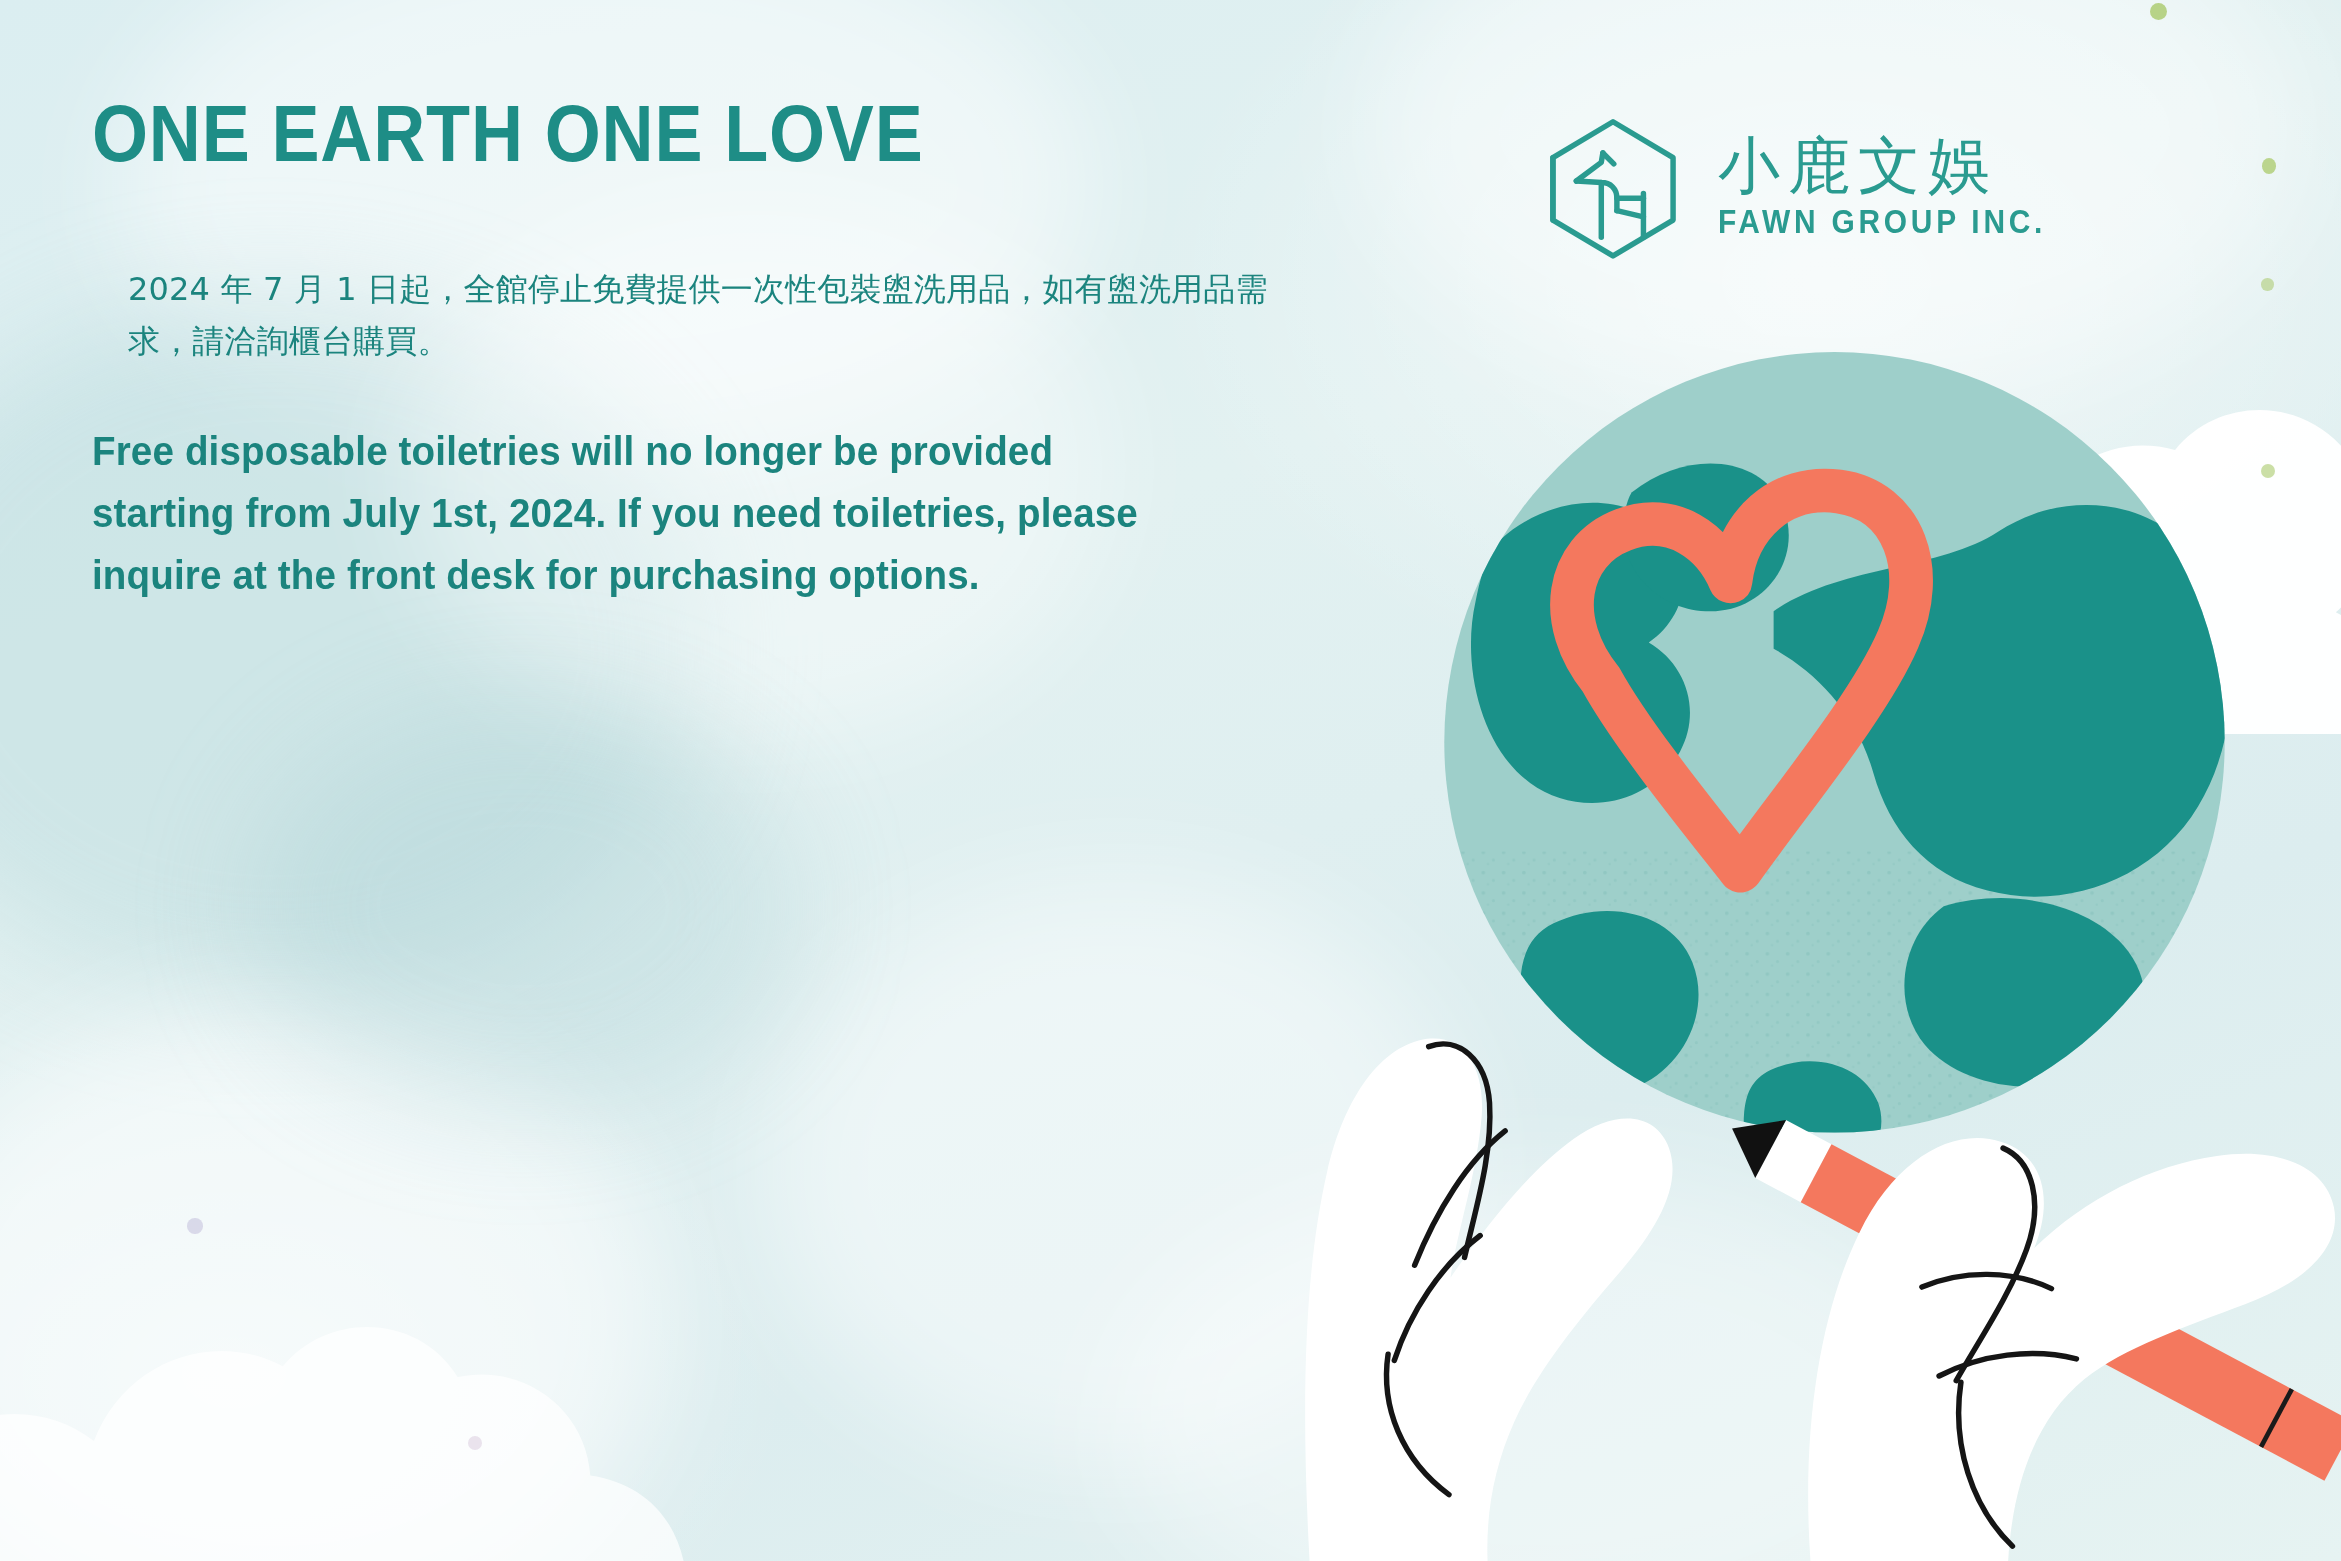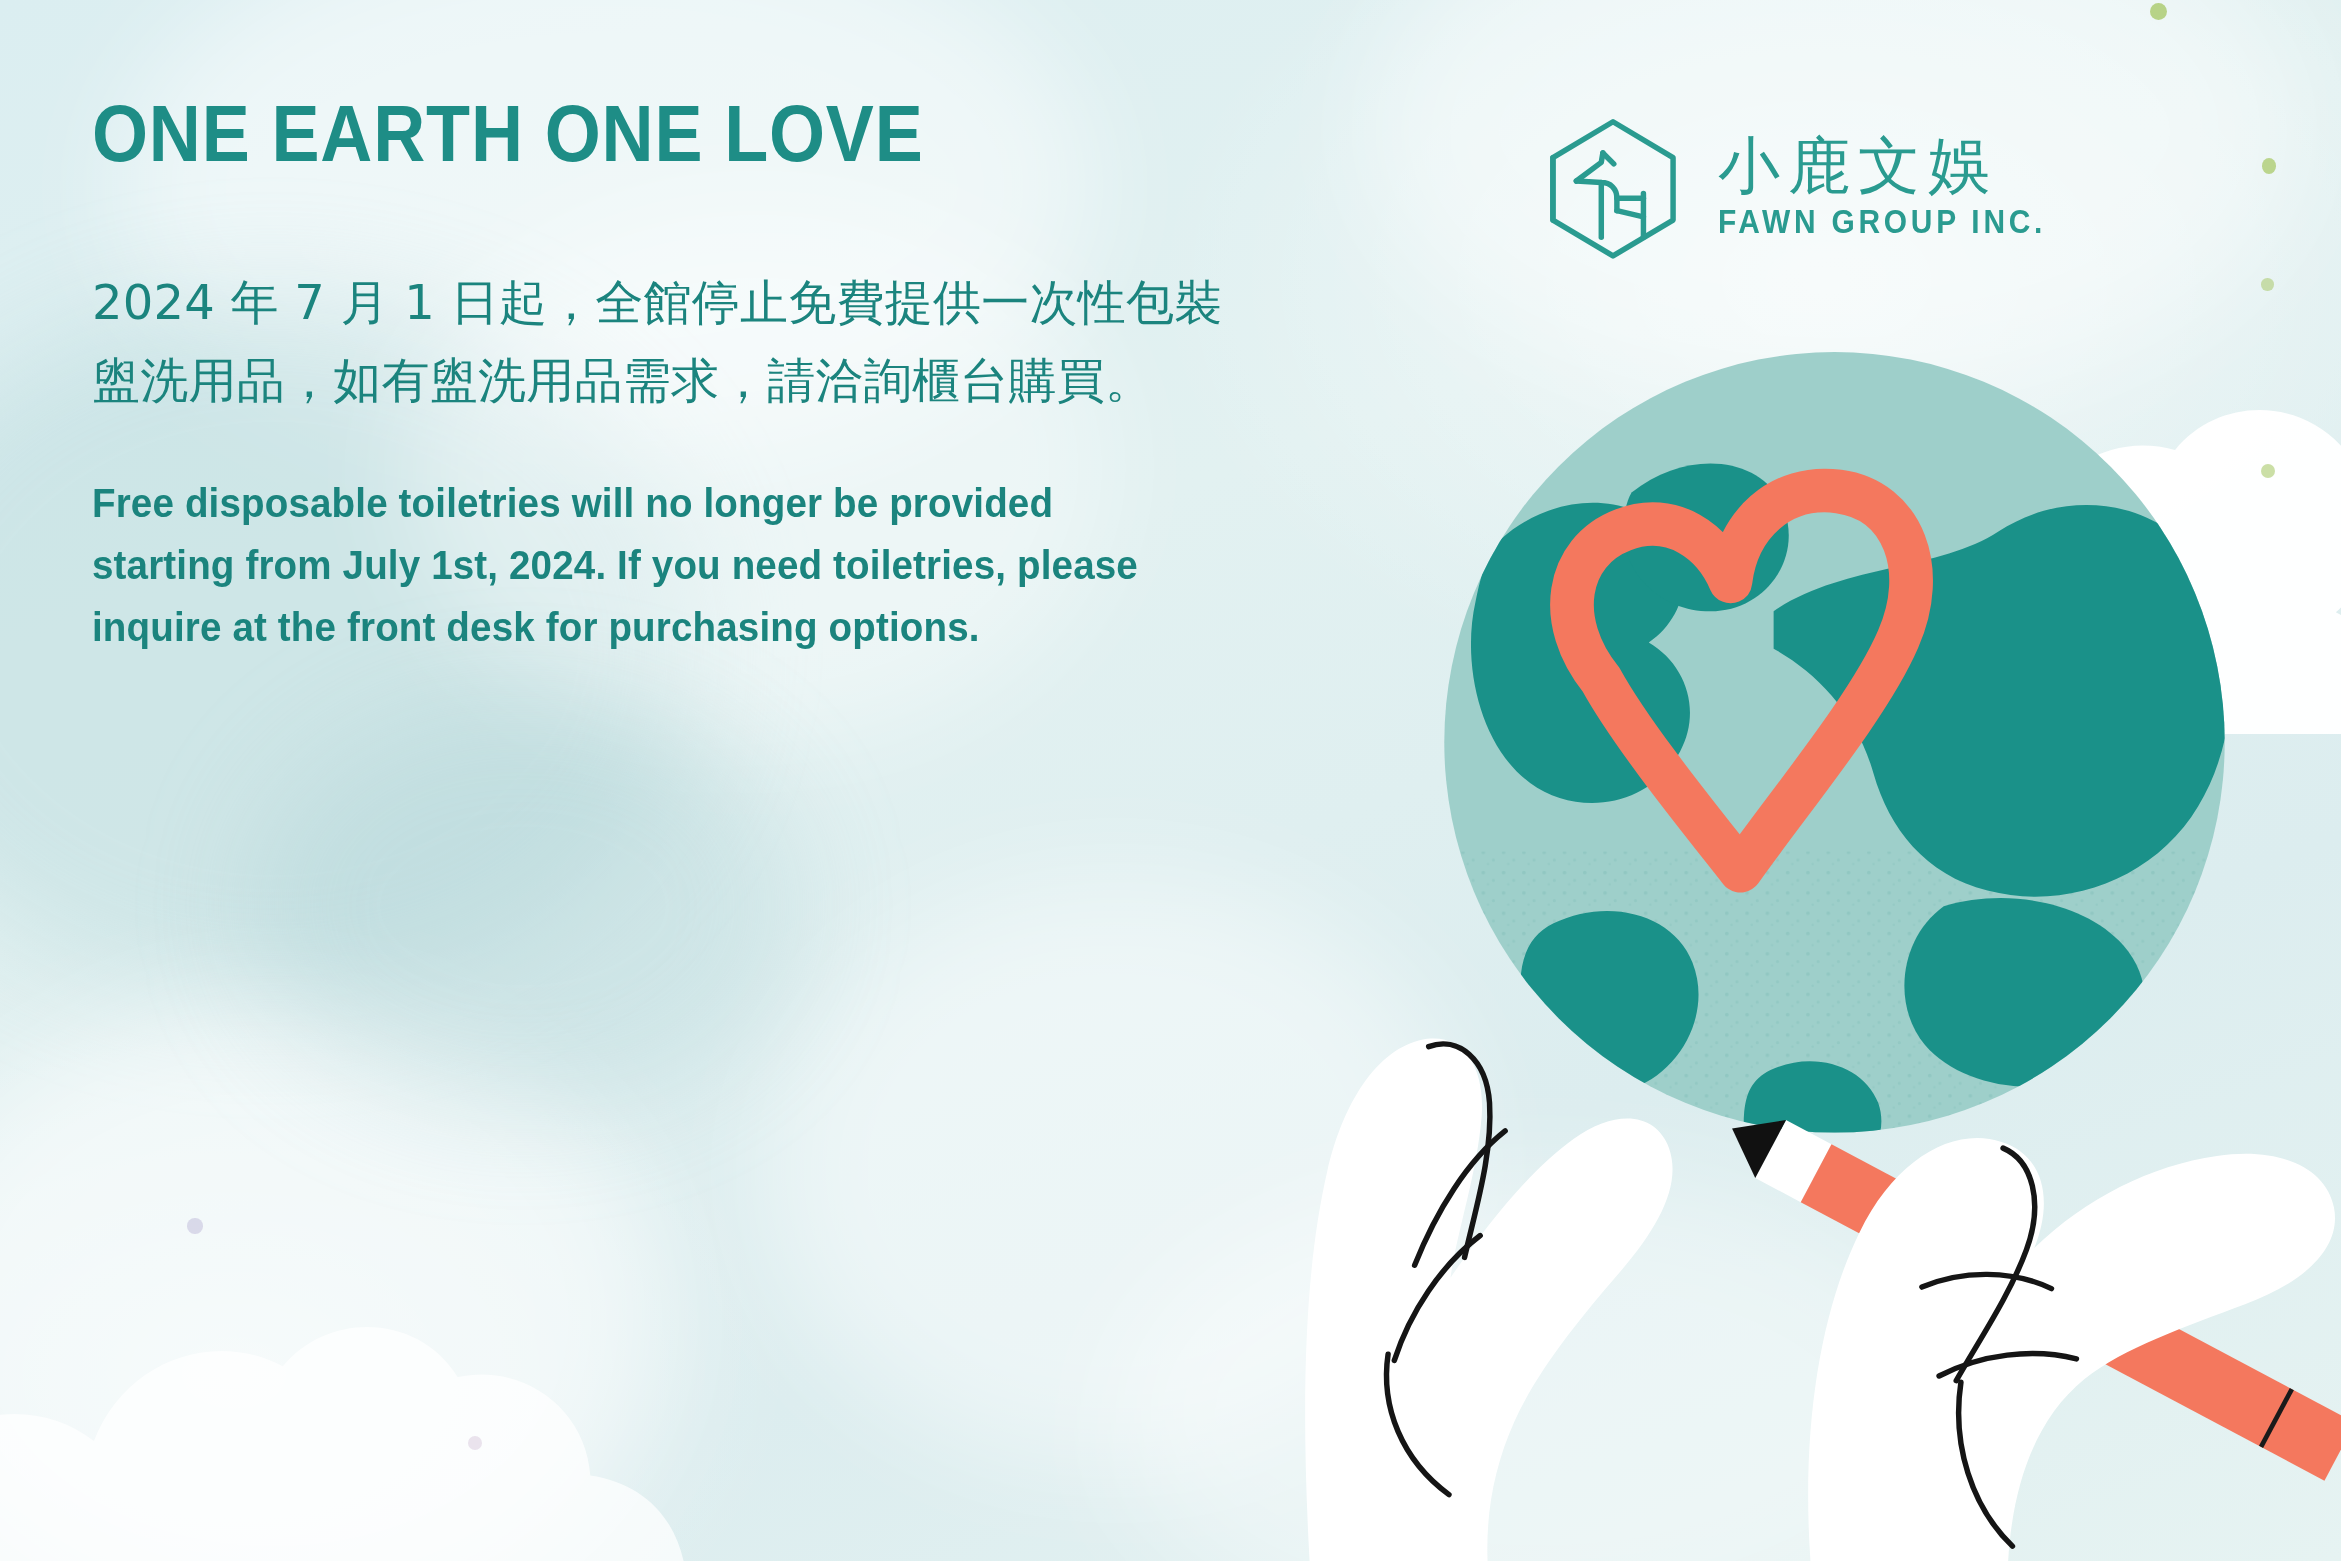--- a/index.html
+++ b/index.html
@@ -76,26 +76,27 @@
     transform-origin: left center;
     white-space: nowrap;
   }
 
   .para {
     color: #1b847e;
     margin: 0;
   }
   .para-zh {
     font-family: "DejaVu Sans", "Liberation Sans", sans-serif;
-    font-size: 48px;
+    font-size: 32px;
     line-height: 1.62;
     letter-spacing: 0.005em;
     margin-top: 84px;
     max-width: 1148px;
     font-weight: 500;
+    margin-left: 36px;
   }
   .para-en {
     font-family: "Liberation Sans", "DejaVu Sans", sans-serif;
     font-size: 41px;
     line-height: 1.52;
     letter-spacing: 0.004em;
     margin-top: 52px;
     max-width: 1132px;
     font-weight: 600;
     transform: scaleX(0.94);

